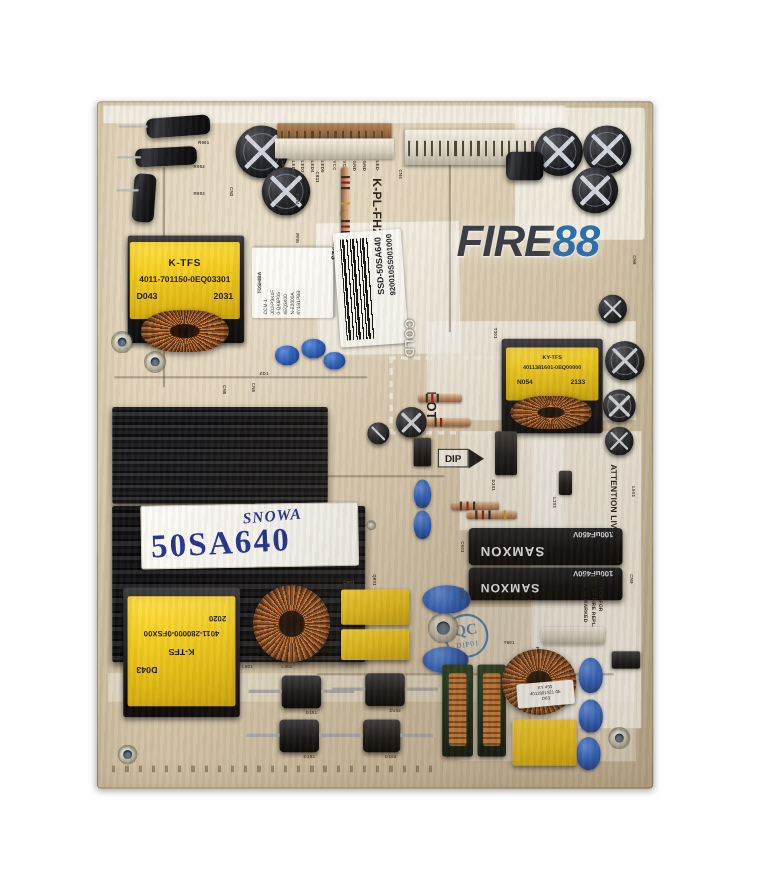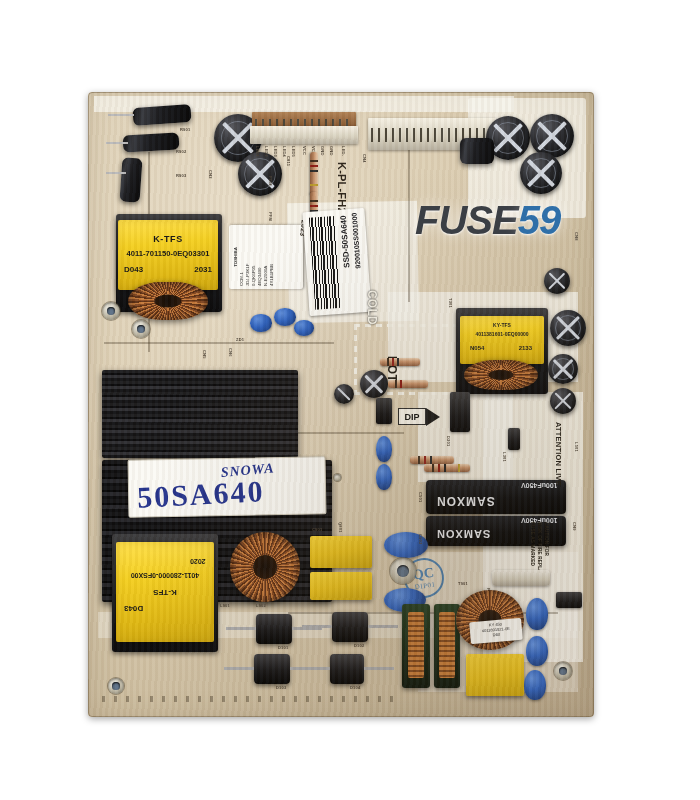--- a/index.html
+++ b/index.html
@@ -533,16 +533,16 @@
     <span class="silk tiny vtext" style="left:414px;top:360px;">L301</span>
     <span class="silk tiny vtext" style="left:330px;top:400px;">C501</span>
     <span class="silk tiny vtext" style="left:330px;top:442px;">C502</span>
     <span class="silk tiny vtext" style="left:360px;top:206px;">T301</span>
 
     <div style="position:absolute;left:14px;top:604px;width:300px;height:6px;
                 background:repeating-linear-gradient(90deg,rgba(70,58,38,.45) 0 3px, transparent 3px 12px);"></div>
   </div>
 
   <div class="wm">
-    <span class="a">FUSE</span><span class="b">59</span>
+    <span class="a">FIRE</span><span class="b">88</span>
   </div>
 
 </div>
 
 </body></html>

